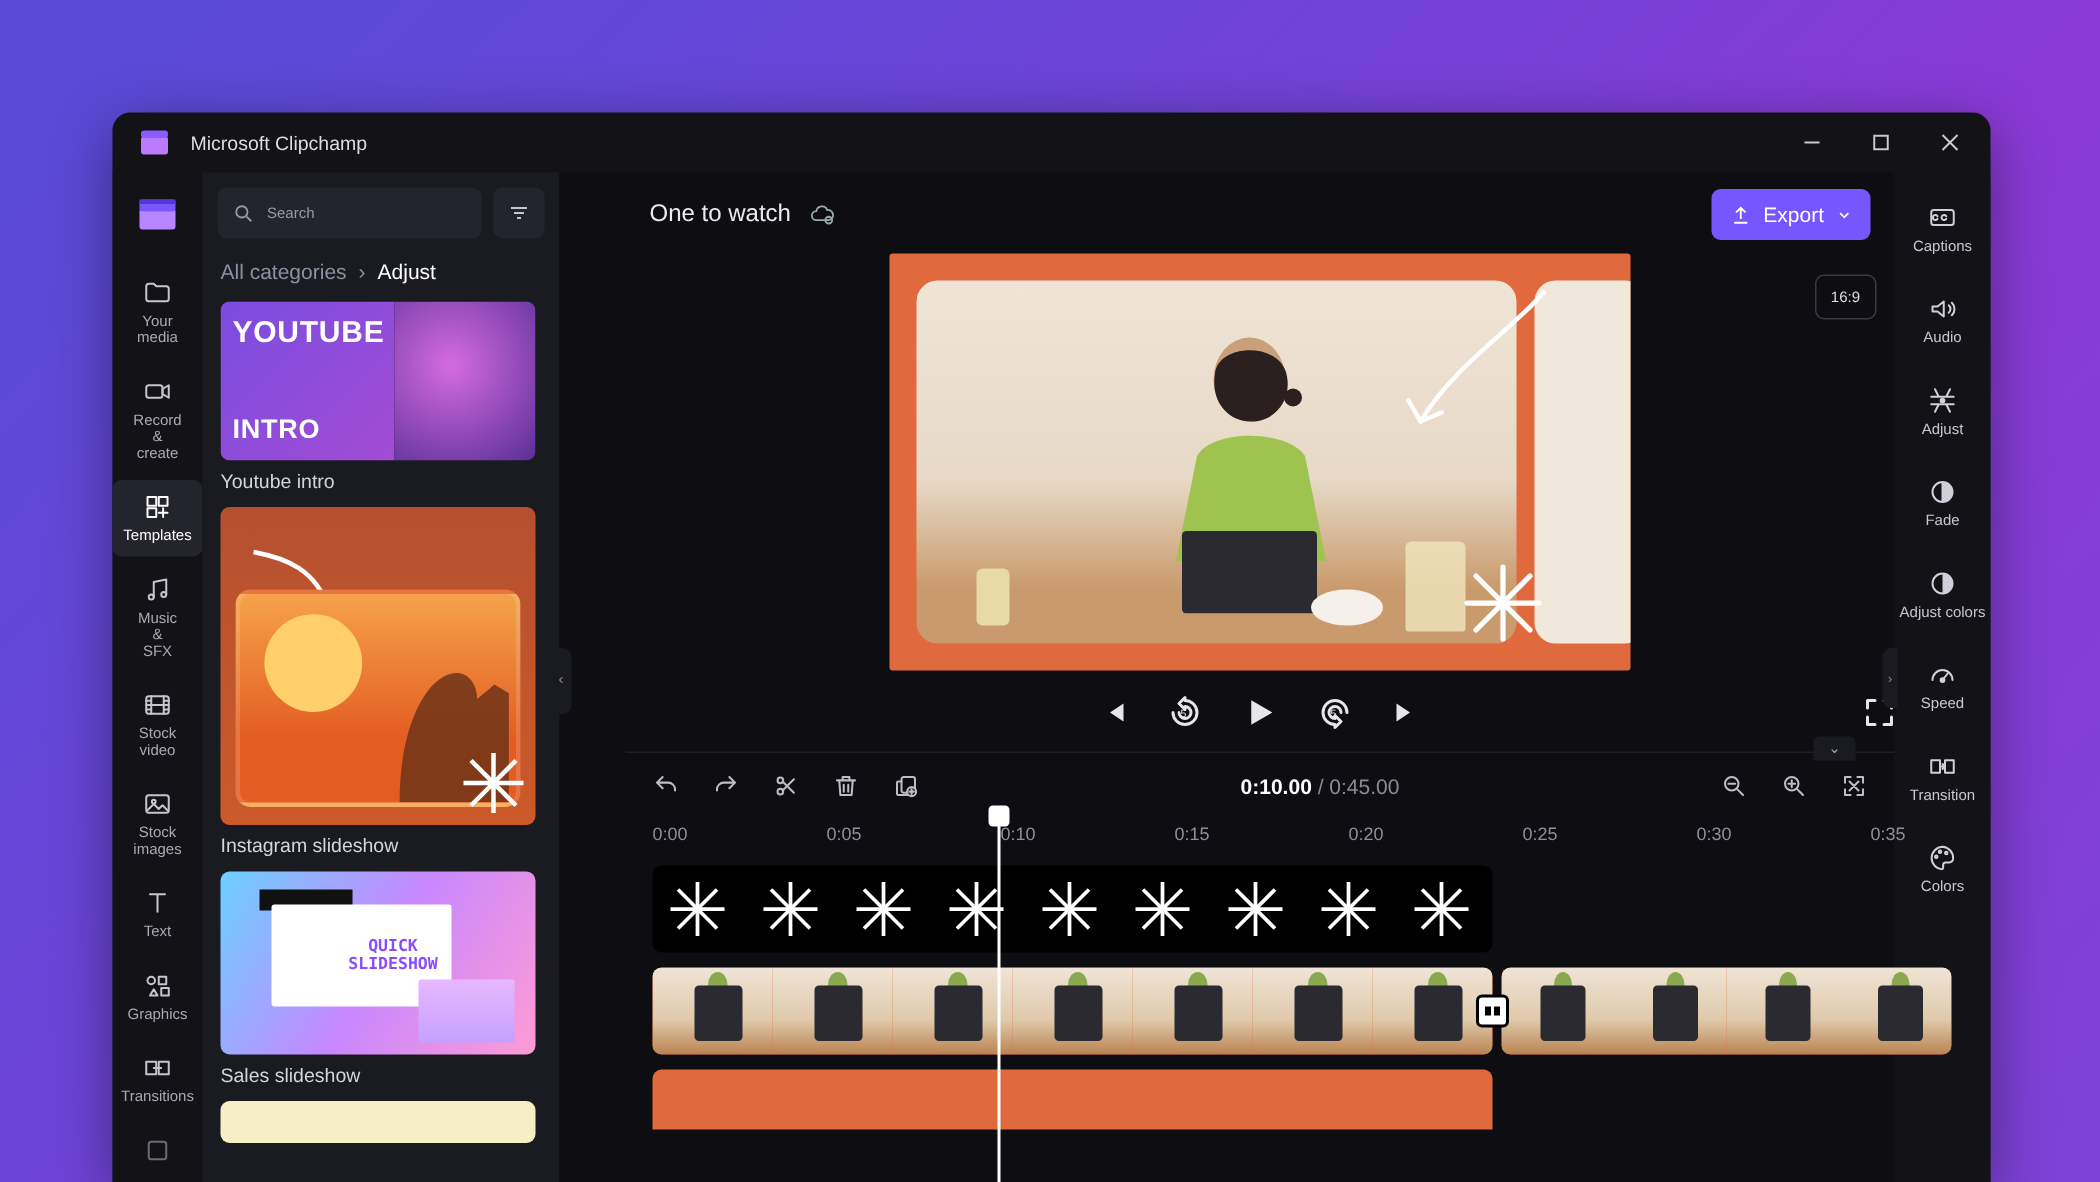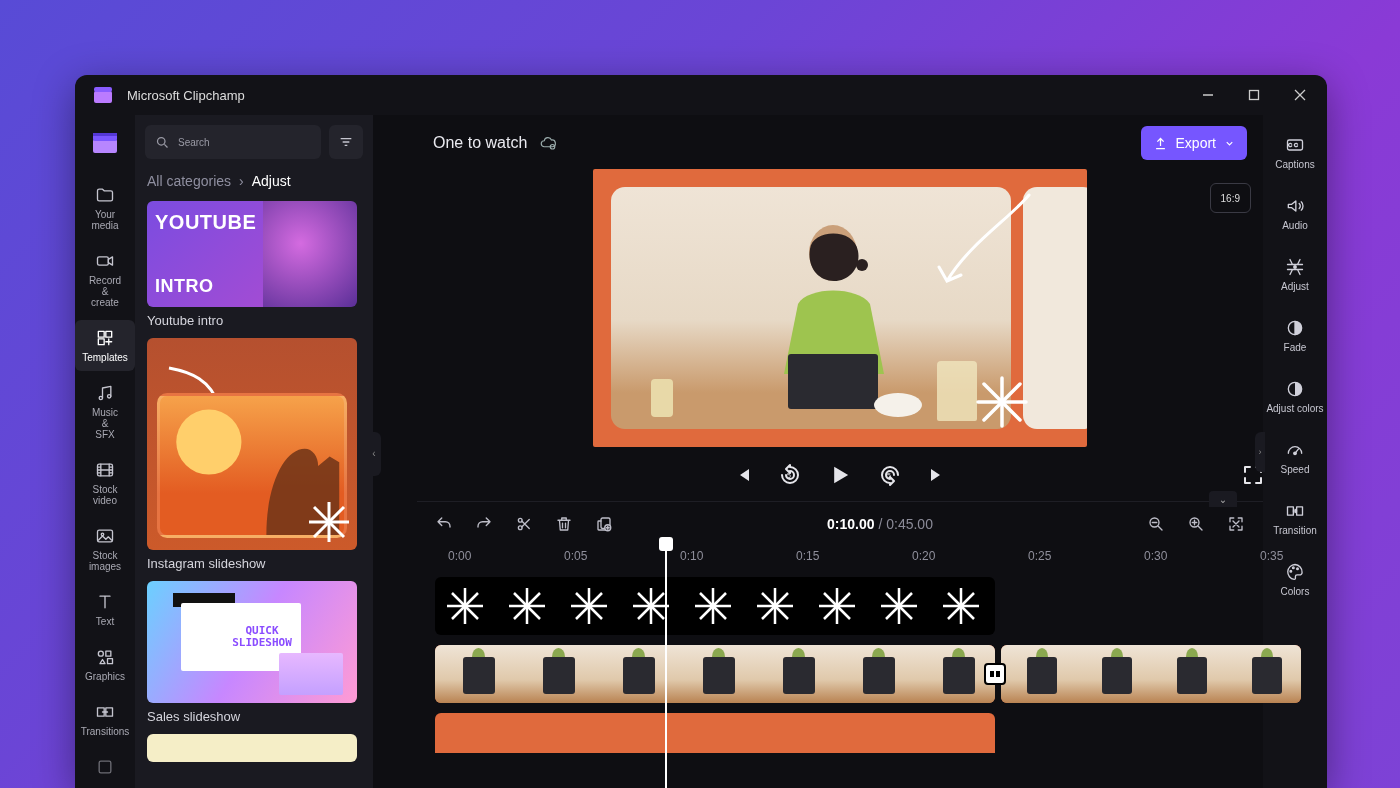--- a/index.html
+++ b/index.html
@@ -72,21 +72,21 @@
 .play-row .pbtn{width:24px;height:24px;color:#e5e5ea;cursor:pointer;}
 .play-row .full{position:absolute;right:-178px;}
 .chevdown{position:absolute;right:26px;bottom:-6px;width:28px;height:16px;background:#1a1a21;border-radius:4px 4px 0 0;display:flex;align-items:center;justify-content:center;color:#aaa;font-size:10px;}
 
 .tools{height:44px;display:flex;align-items:center;padding:0 18px;gap:22px;color:#bdbdc8;border-top:1px solid #1e1e25;}
 .tools .spacer{flex:1;}
 .time{font-size:14px;}
 .time .cur{color:#fff;font-weight:600;}
 .time .tot{color:#8b8b98;}
 .ruler{height:26px;display:flex;align-items:center;position:relative;padding-left:18px;color:#8f8f9b;font-size:12px;}
-.ruler .tick{position:absolute;top:4px;margin-left:13px;}
+.ruler .tick{position:absolute;top:4px;}
 .tracks{position:relative;height:190px;padding-left:18px;}
 .track{position:absolute;height:58px;border-radius:6px;overflow:hidden;}
 .t-overlay{top:6px;left:18px;width:560px;background:#000;display:flex;}
 .t-overlay svg{stroke:#fff;stroke-width:2.5;fill:none;}
 .t-vidA{top:74px;left:18px;width:560px;background:#e06a3d;display:flex;}
 .t-vidB{top:74px;left:584px;width:300px;background:#e06a3d;display:flex;}
 .t-audio{top:142px;left:18px;width:560px;height:40px;background:#e06a3d;border-radius:6px 6px 0 0;}
 .frame{flex:1;position:relative;background:linear-gradient(180deg,#efe4d6 0%,#e0c9ab 60%,#b98352 100%);}
 .frame::after{content:"";position:absolute;left:35%;top:20%;width:40%;height:65%;background:#2a2a30;border-radius:3px;}
 .frame::before{content:"";position:absolute;left:46%;top:6%;width:16%;height:30%;background:#8aa84f;border-radius:50% 50% 40% 40%;}

